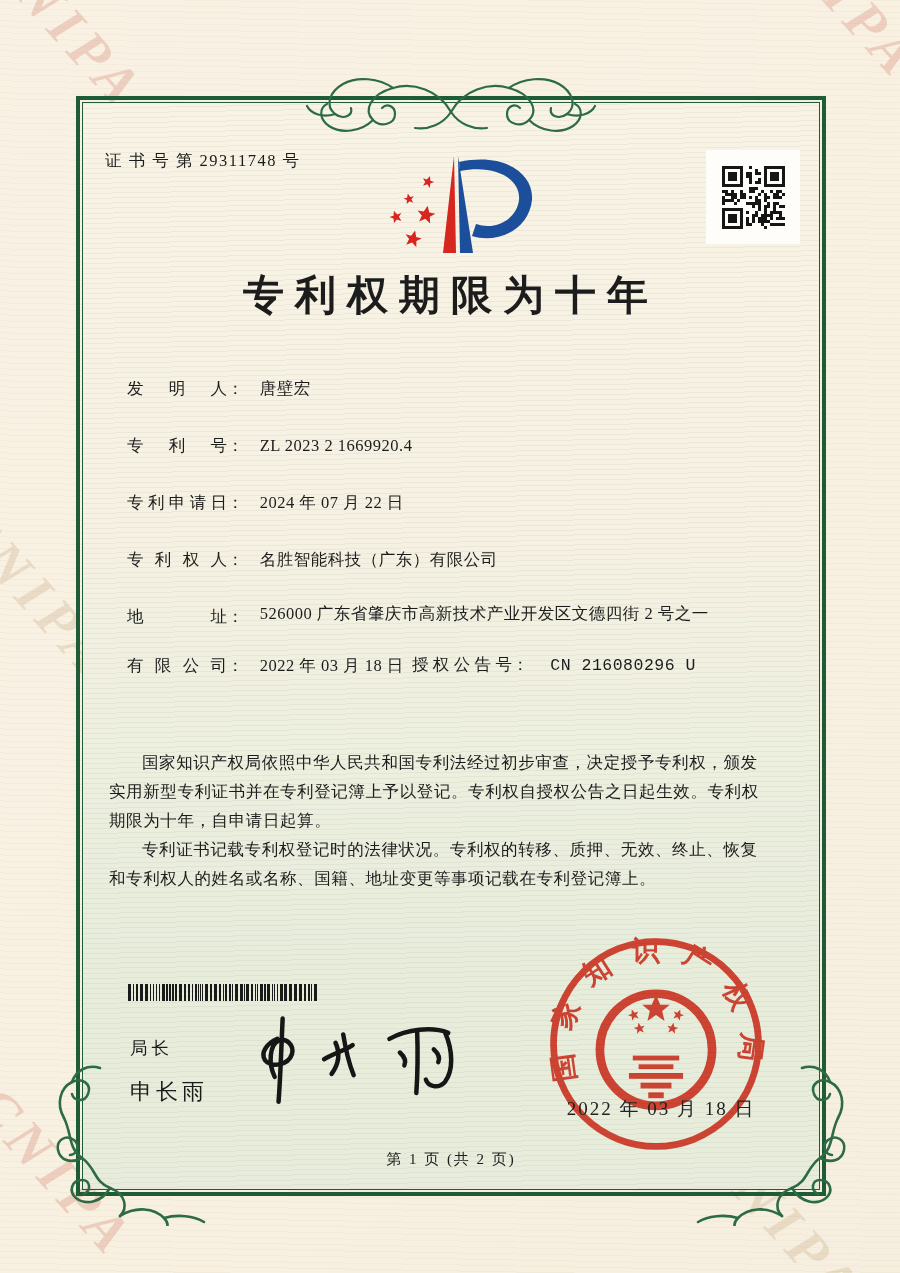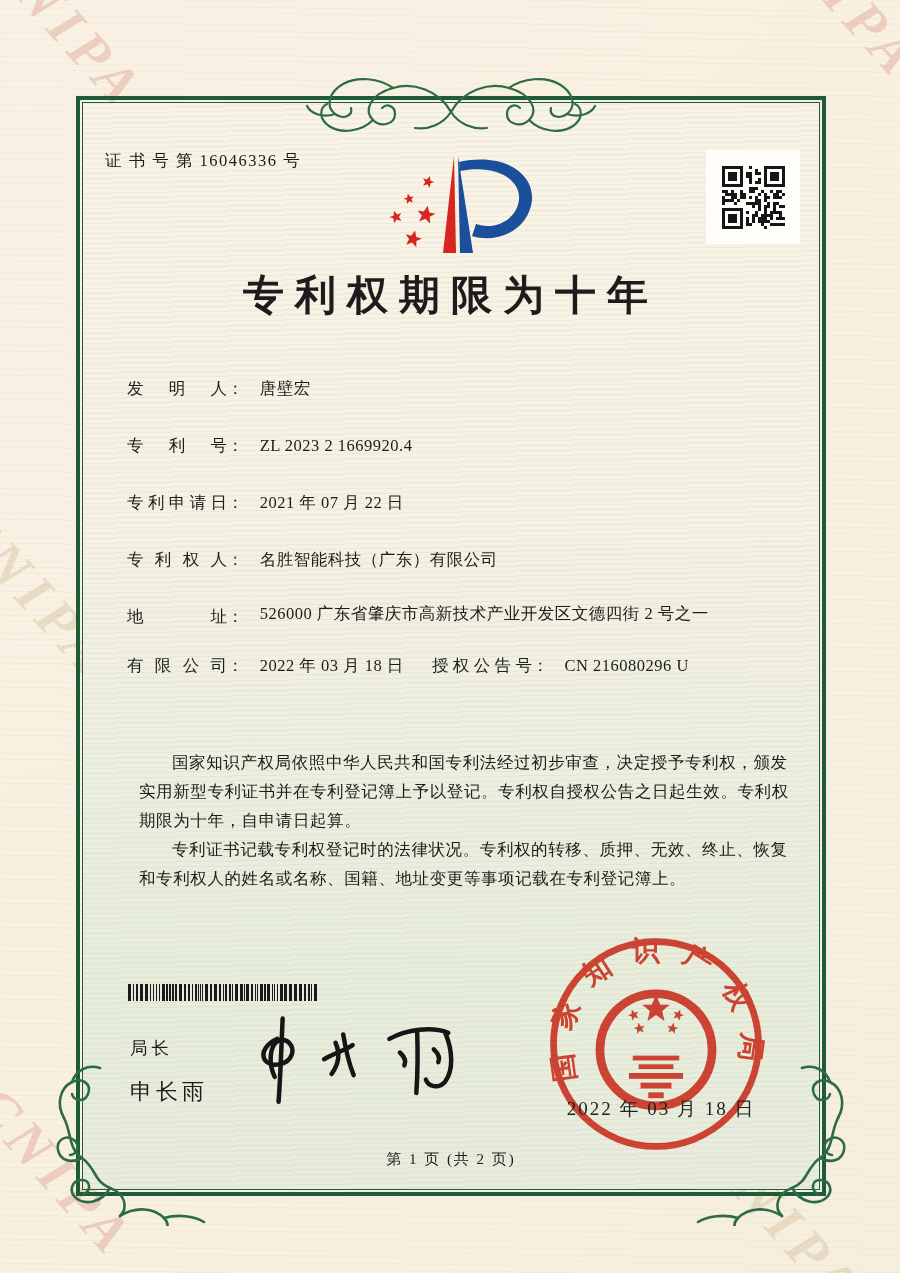--- a/index.html
+++ b/index.html
@@ -35,23 +35,23 @@
   .title{position:absolute;left:76px;top:268px;width:750px;text-align:center;
       font-size:41px;font-weight:bold;letter-spacing:11px;}
   
   .fields{position:absolute;left:127px;top:372px;width:680px;font-size:16.5px;}
   .field-row{margin-bottom:24px;line-height:33px;white-space:nowrap;}
   .field-row.addr{margin-bottom:16px;white-space:normal;}
   .f-label{display:inline-block;width:100px;text-align:justify;text-align-last:justify;vertical-align:top;}
   .f-colon{display:inline-block;vertical-align:top;}
   .f-value{display:inline-block;margin-left:12px;vertical-align:top;letter-spacing:0.5px;}
   .addr .f-value{max-width:492px;line-height:28px;white-space:normal;}
-  .pair2{margin-left:24px;}
-  
-  .body-text{position:absolute;left:139px;top:748px;width:664px;font-size:16.5px;line-height:29px;letter-spacing:0.6px;}
+  .pair2{margin-left:4px;font-family:Liberation Mono, monospace;}
+  
+  .body-text{position:absolute;left:109px;top:748px;width:664px;font-size:16.5px;line-height:29px;letter-spacing:0.6px;}
   .body-text p{margin:0;text-indent:2em;}
   
   .barcode{position:absolute;left:128px;top:984px;width:300px;height:17px;white-space:nowrap;overflow:hidden;}
   .barcode i{display:inline-block;height:100%;background:#1a1a1a;}
   
   .director-title{position:absolute;left:130px;top:1036px;font-size:17.5px;letter-spacing:4px;}
   .director-name{position:absolute;left:130px;top:1077px;font-size:22px;letter-spacing:4px;}
   .sig{position:absolute;left:240px;top:1006px;width:235px;height:100px;transform:rotate(-2deg);}
   
   .seal{position:absolute;left:540px;top:928px;width:232px;height:232px;opacity:0.88;mix-blend-mode:multiply;}
@@ -106,21 +106,21 @@
       <path d="M12,62 C20,78 16,92 30,102 C44,112 42,126 58,132 C74,138 76,152 68,160"></path>
       <path d="M30,102 C18,108 8,104 6,94 C4,84 14,78 22,84 C28,89 26,98 18,99"></path>
       <path d="M58,132 C50,146 34,150 24,142 C16,135 20,124 30,124 C38,124 40,134 32,138"></path>
       <path d="M68,160 C84,150 102,152 112,162 C118,168 116,176 108,176"></path>
       <path d="M12,62 C4,48 8,32 20,26 C30,21 40,28 36,38 C33,46 22,46 20,38"></path>
       <path d="M20,26 C24,14 36,8 48,12"></path>
       <path d="M112,162 C126,158 142,160 152,166"></path>
     </g>
   </svg>
 
-  <div class="cert-no">证 书 号 第 16046336 号</div>
+  <div class="cert-no">证 书 号 第 29311748 号</div>
 
   <svg class="logo" viewBox="0 0 160 120">
     <defs>
       <path id="star" d="M0,-10 L2.94,-3.09 L9.51,-3.09 L4.26,1.18 L5.88,8.09 L0,4 L-5.88,8.09 L-4.26,1.18 L-9.51,-3.09 L-2.94,-3.09 Z"></path>
     </defs>
     <g fill="#d7261f">
       <use href="#star" transform="translate(45,44) scale(0.62) rotate(18)"></use>
       <use href="#star" transform="translate(26,61) scale(0.55) rotate(-12)"></use>
       <use href="#star" transform="translate(43,77) scale(0.95) rotate(10)"></use>
       <use href="#star" transform="translate(13,79) scale(0.66) rotate(-18)"></use>
@@ -262,21 +262,21 @@
     <div class="field-row">
       <span class="f-label">发明人</span><span class="f-colon">：</span>
       <span class="f-value">唐壁宏</span>
     </div>
     <div class="field-row">
       <span class="f-label">专利号</span><span class="f-colon">：</span>
       <span class="f-value">ZL 2023 2 1669920.4</span>
     </div>
     <div class="field-row">
       <span class="f-label">专利申请日</span><span class="f-colon">：</span>
-      <span class="f-value">2021 年 07 月 22 日</span>
+      <span class="f-value">2024 年 07 月 22 日</span>
     </div>
     <div class="field-row">
       <span class="f-label">专利权人</span><span class="f-colon">：</span>
       <span class="f-value">名胜智能科技（广东）有限公司</span>
     </div>
     <div class="field-row addr">
       <span class="f-label">地址</span><span class="f-colon">：</span>
       <span class="f-value">526000 广东省肇庆市高新技术产业开发区文德四街 2 号之一</span>
     </div>
     <div class="field-row">

